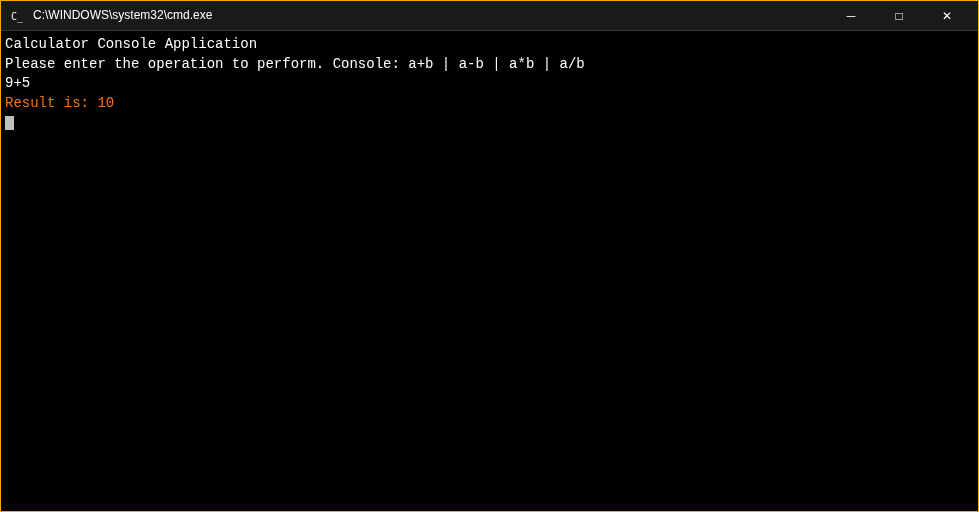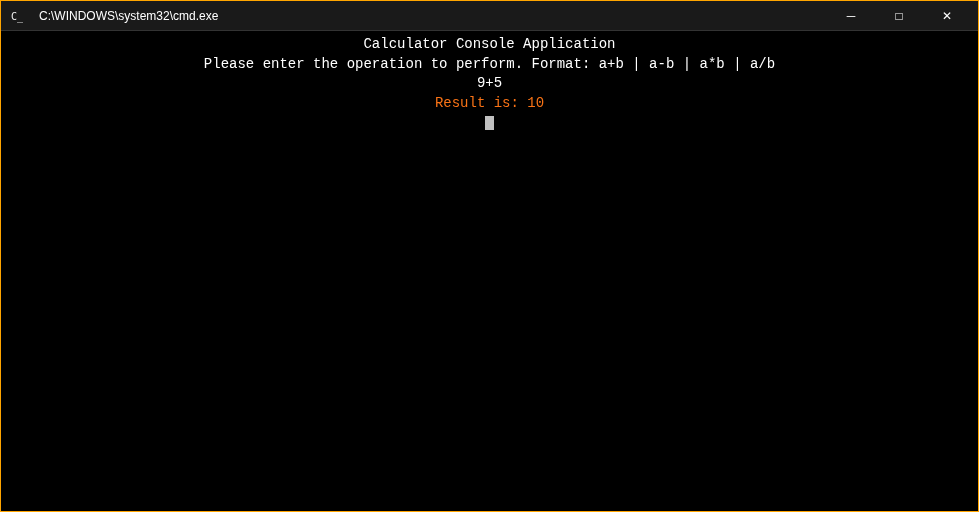--- a/index.html
+++ b/index.html
@@ -33,22 +33,22 @@
       display: flex;
       align-items: center;
       justify-content: space-between;
       padding: 0 8px;
       flex-shrink: 0;
       border-bottom: 1px solid #333;
     }
 
     .titlebar-left {
       display: flex;
-      align-items: center;
-      gap: 14px;
+      align-items: flex-start;
+      gap: 8px;
     }
 
     .titlebar-icon {
       width: 16px;
       height: 16px;
       display: flex;
       align-items: center;
       justify-content: center;
     }
 
@@ -82,21 +82,20 @@
       justify-content: center;
     }
 
     .console-body {
       flex: 1;
       background: #000000;
       padding: 4px 4px;
       overflow: hidden;
       font-family: 'Courier New', Lucida Console, monospace;
       font-size: 14px;
-      text-align: center;
     }
 
     .console-line {
       color: #c0c0c0;
       line-height: 1.4;
       white-space: pre;
     }
 
     .console-line.prompt {
       color: #ffffff;
@@ -144,18 +143,18 @@
     </div>
     <div class="titlebar-controls">
       <button class="titlebar-btn">─</button>
       <button class="titlebar-btn">□</button>
       <button class="titlebar-btn close">✕</button>
     </div>
   </div>
 
   <div class="console-body">
     <div class="console-line title">Calculator Console Application</div>
-    <div class="console-line prompt">Please enter the operation to perform. Format: a+b | a-b | a*b | a/b</div>
+    <div class="console-line prompt">Please enter the operation to perform. Console: a+b | a-b | a*b | a/b</div>
     <div class="console-line input-echo">9+5</div>
     <div class="console-line result">Result is: 10</div>
     <div class="console-line"><span class="cursor-block"></span></div>
   </div>
 </div>
 
 </body></html>

